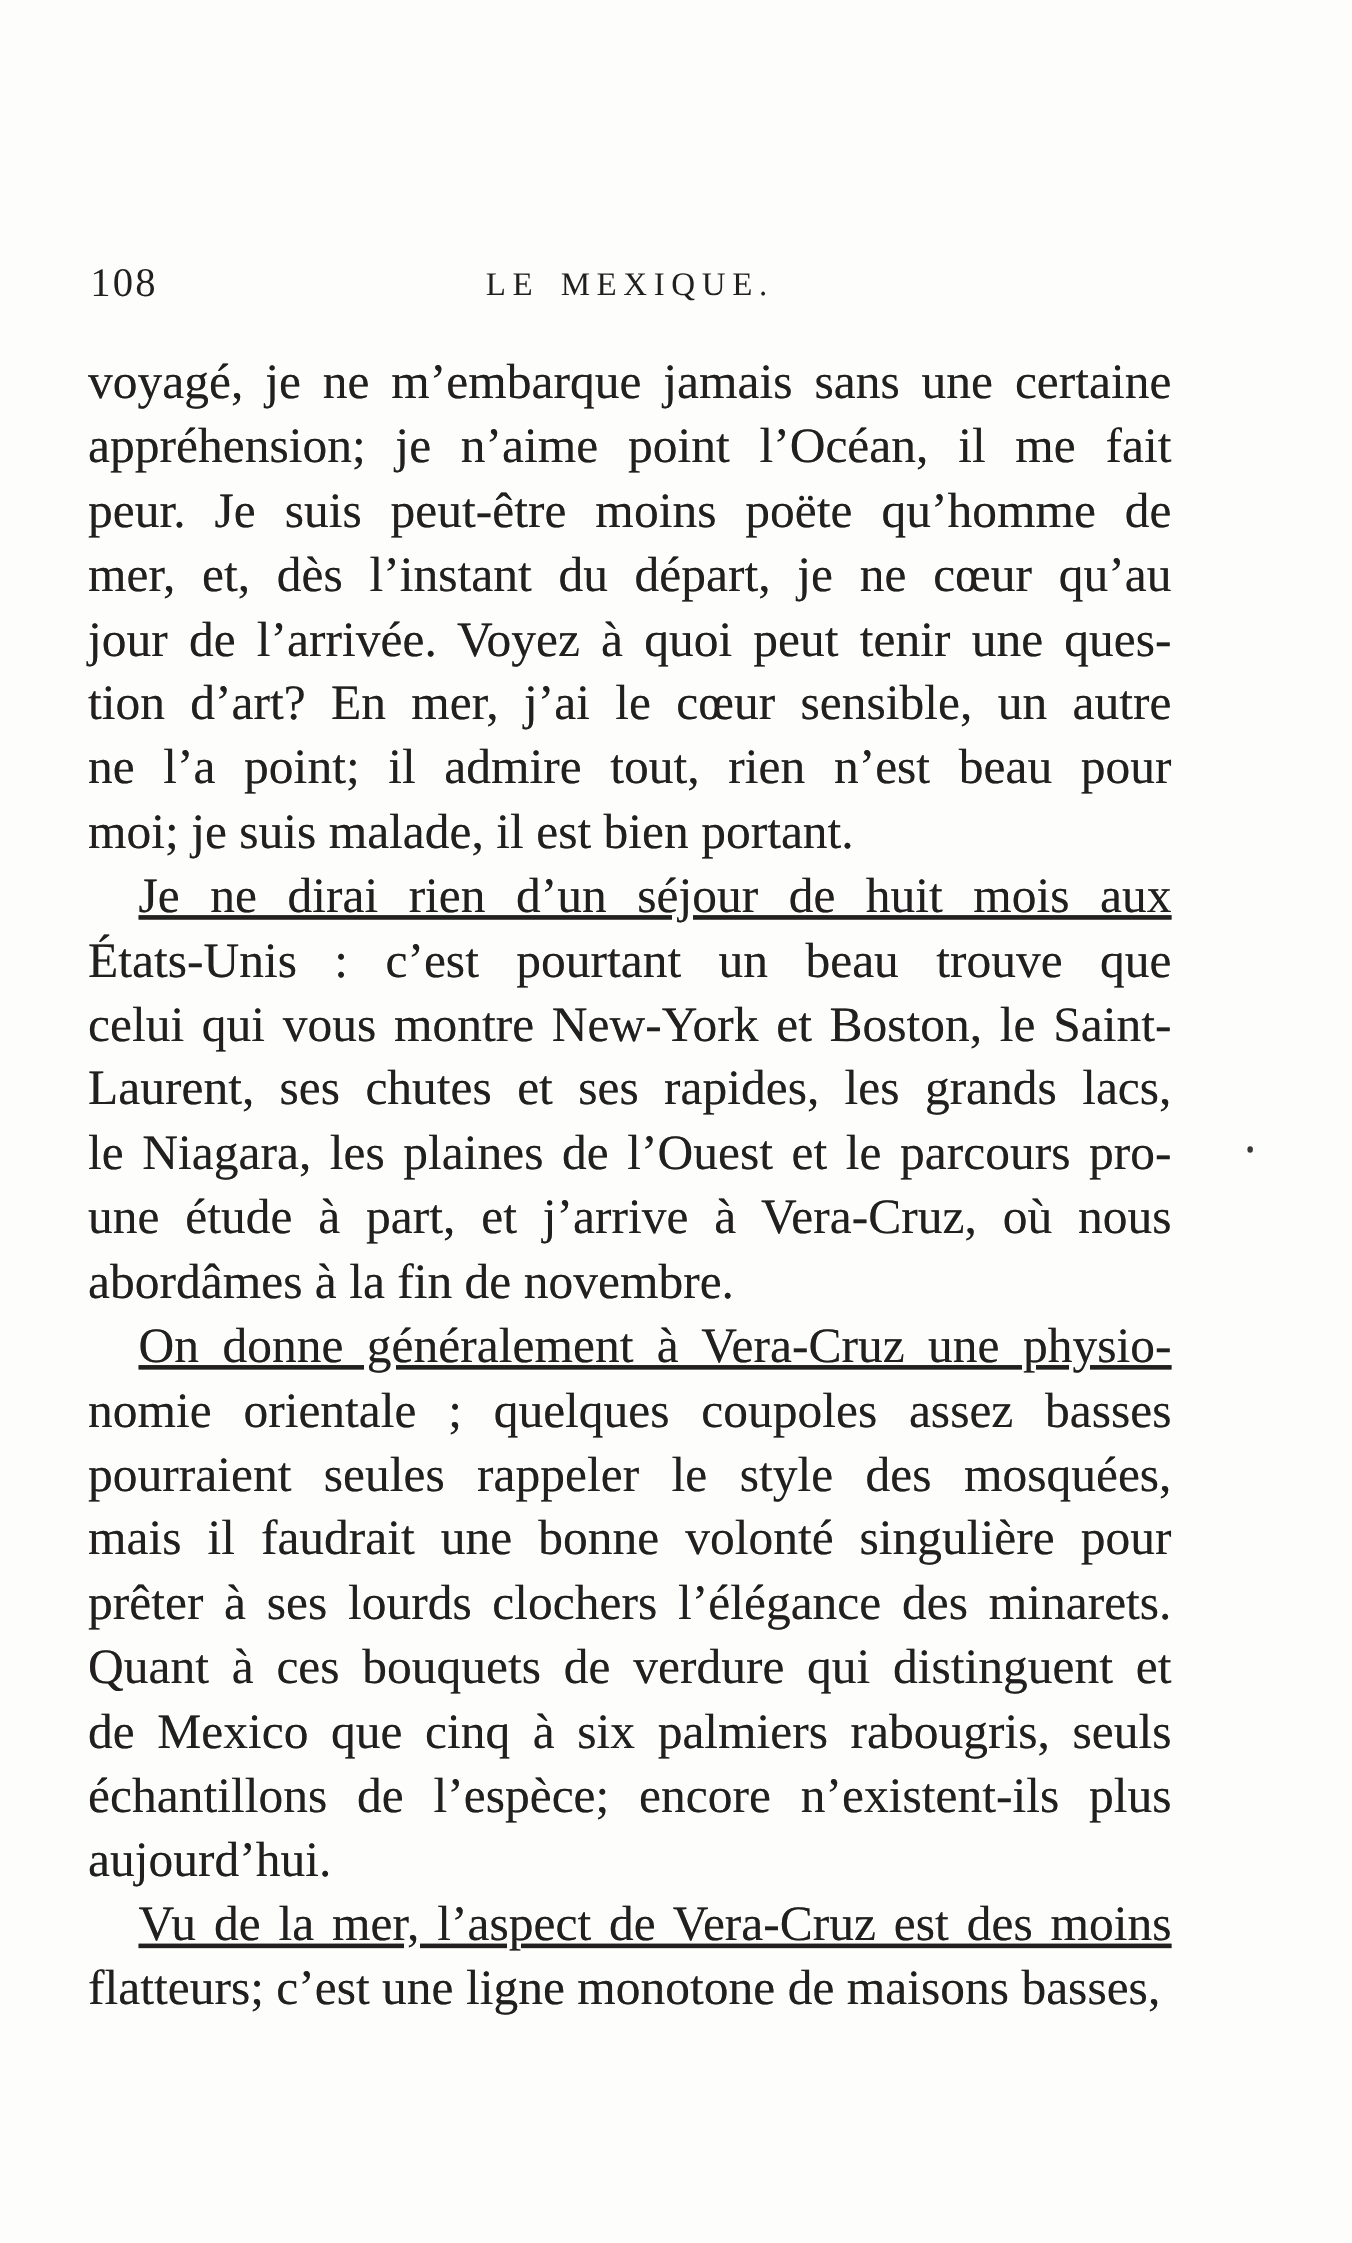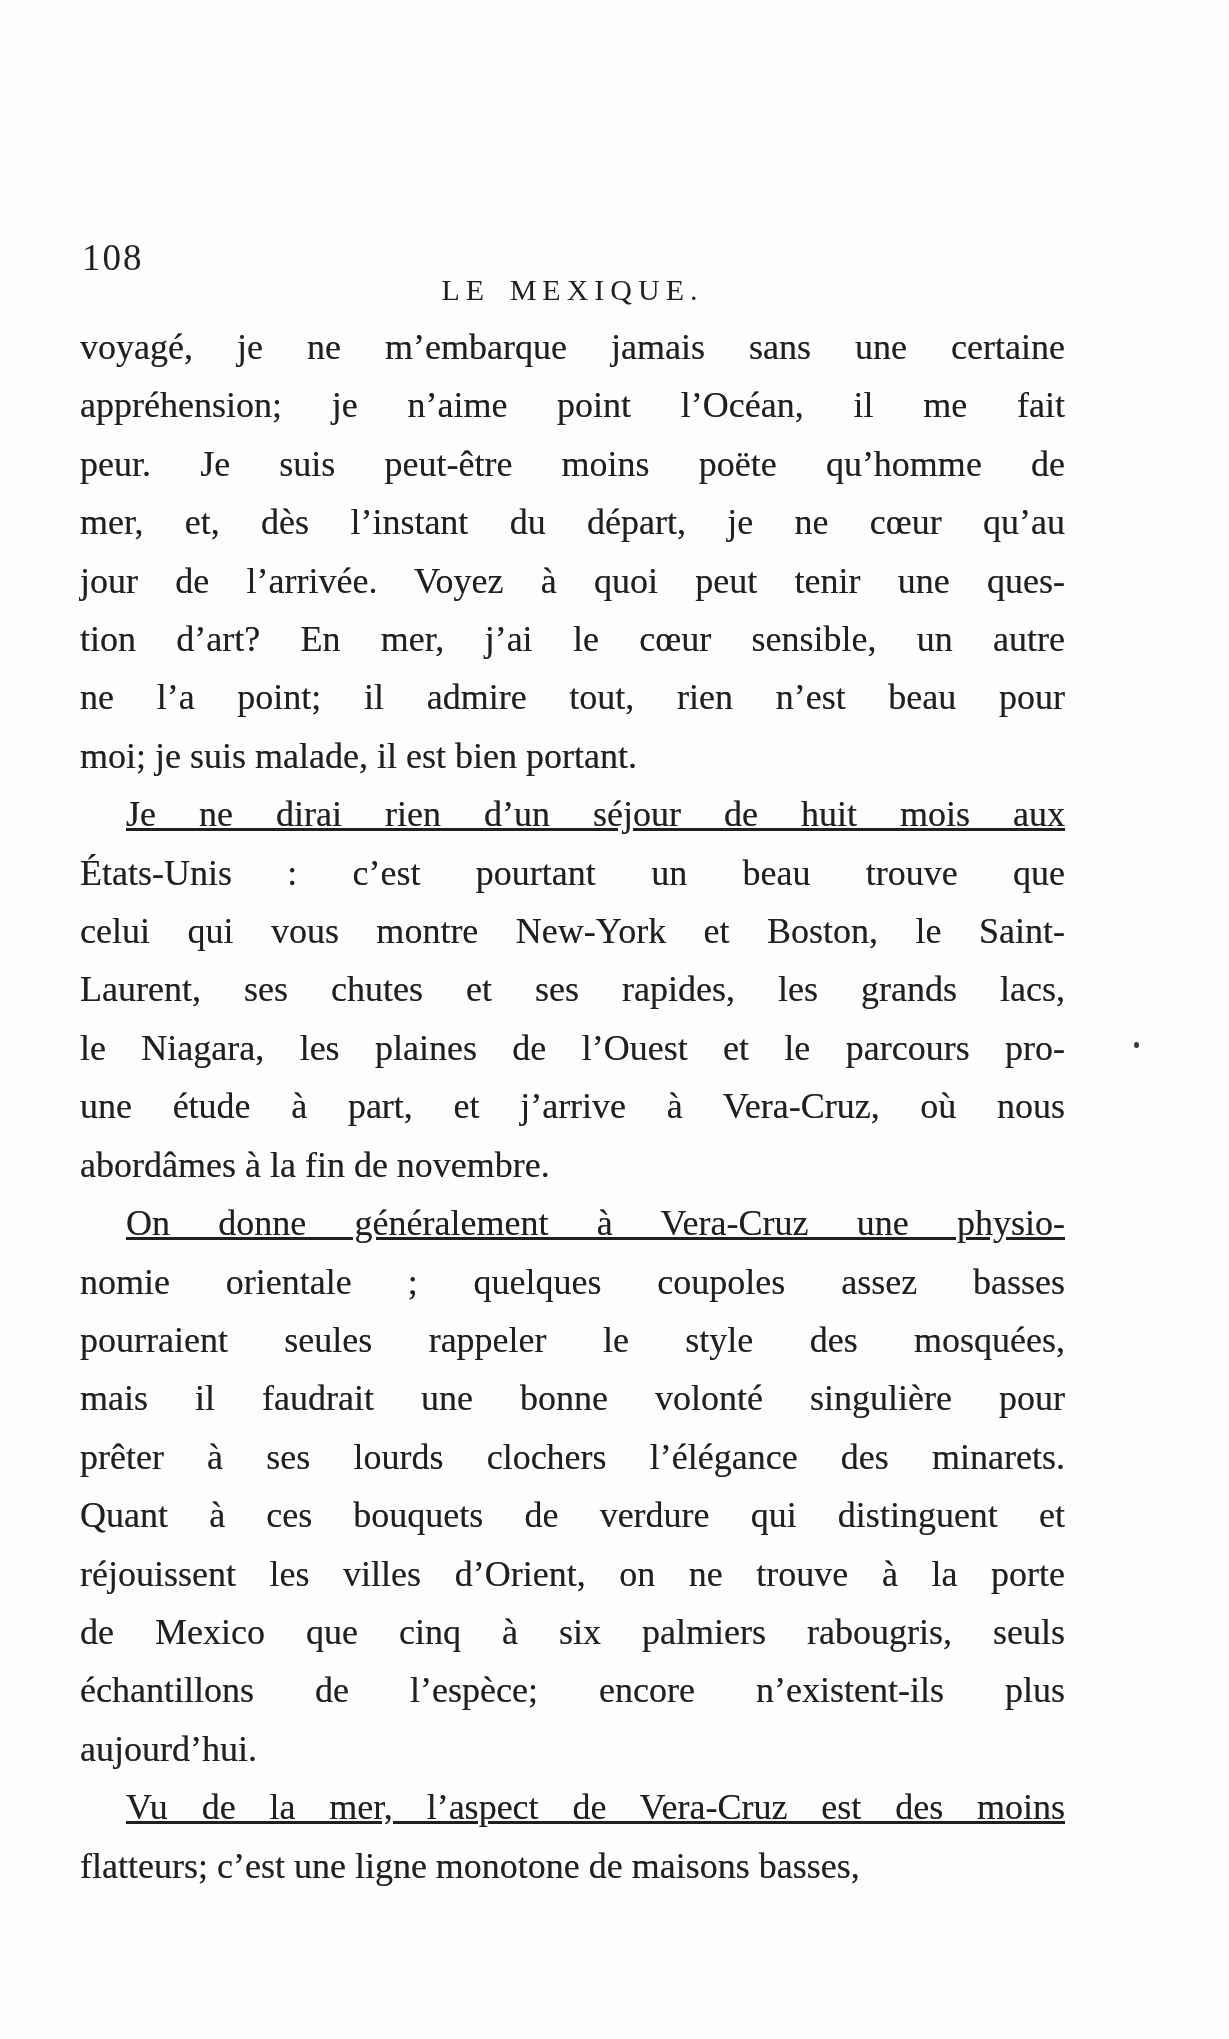--- a/index.html
+++ b/index.html
@@ -39,32 +39,31 @@
     letter-spacing: 2px;
   }
 
   .running-title {
     display: block;
     text-align: center;
     font-size: 30px;
     letter-spacing: 6px;
     padding-top: 6px;
     word-spacing: 6px;
-    margin-top: 31px;
   }
 
   .page-body {
     position: absolute;
     left: 80px;
     top: 318px;
     width: 985px;
   }
 
   .line {
-    font-size: 36px;
+    font-size: 45px;
     line-height: 58.4px;
     text-align: justify;
     text-align-last: justify;
     text-shadow: 0 0 0.4px rgba(20, 18, 18, 0.55);
   }
 
   .line.last-line {
     text-align-last: left;
   }
 
@@ -113,21 +112,20 @@
         <div class="line">une étude à part, et j’arrive à Vera-Cruz, où nous</div>
         <div class="line last-line">abordâmes à la fin de novembre.</div>
       </div>
       <div class="paragraph">
         <div class="line indent">On donne généralement à Vera-Cruz une physio-</div>
         <div class="line">nomie orientale ; quelques coupoles assez basses</div>
         <div class="line">pourraient seules rappeler le style des mosquées,</div>
         <div class="line">mais il faudrait une bonne volonté singulière pour</div>
         <div class="line">prêter à ses lourds clochers l’élégance des minarets.</div>
         <div class="line">Quant à ces bouquets de verdure qui distinguent et</div>
-        <div class="line">réjouissent les villes d’Orient, on ne trouve à la porte</div>
         <div class="line">de Mexico que cinq à six palmiers rabougris, seuls</div>
         <div class="line">échantillons de l’espèce; encore n’existent-ils plus</div>
         <div class="line last-line">aujourd’hui.</div>
       </div>
       <div class="paragraph">
         <div class="line indent">Vu de la mer, l’aspect de Vera-Cruz est des moins</div>
         <div class="line last-line">flatteurs; c’est une ligne monotone de maisons basses,</div>
       </div>
     </main>
 

